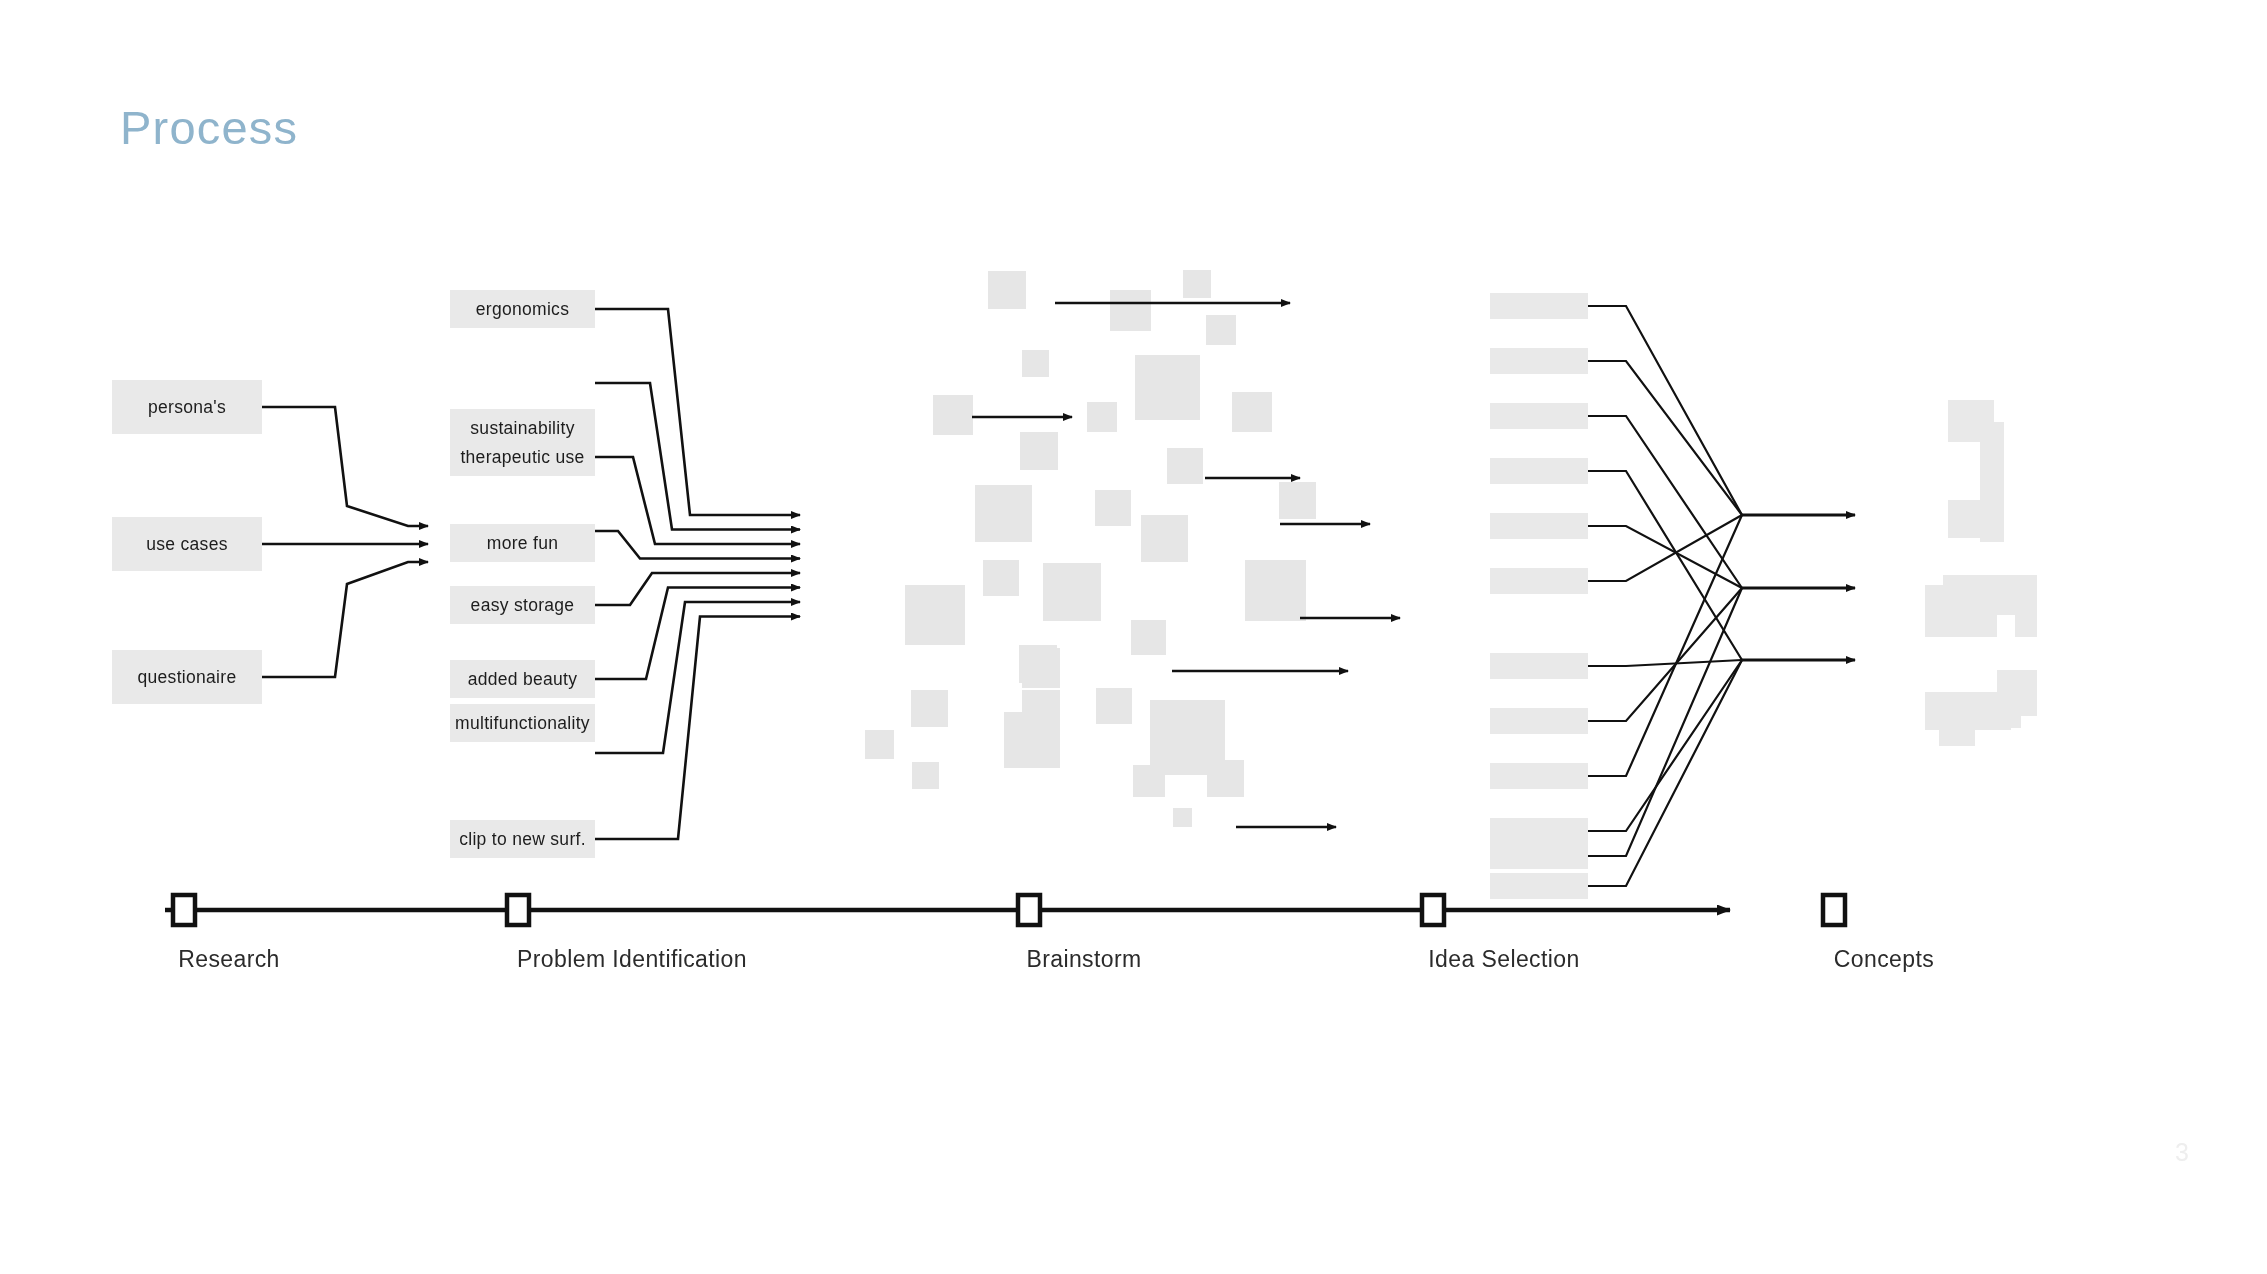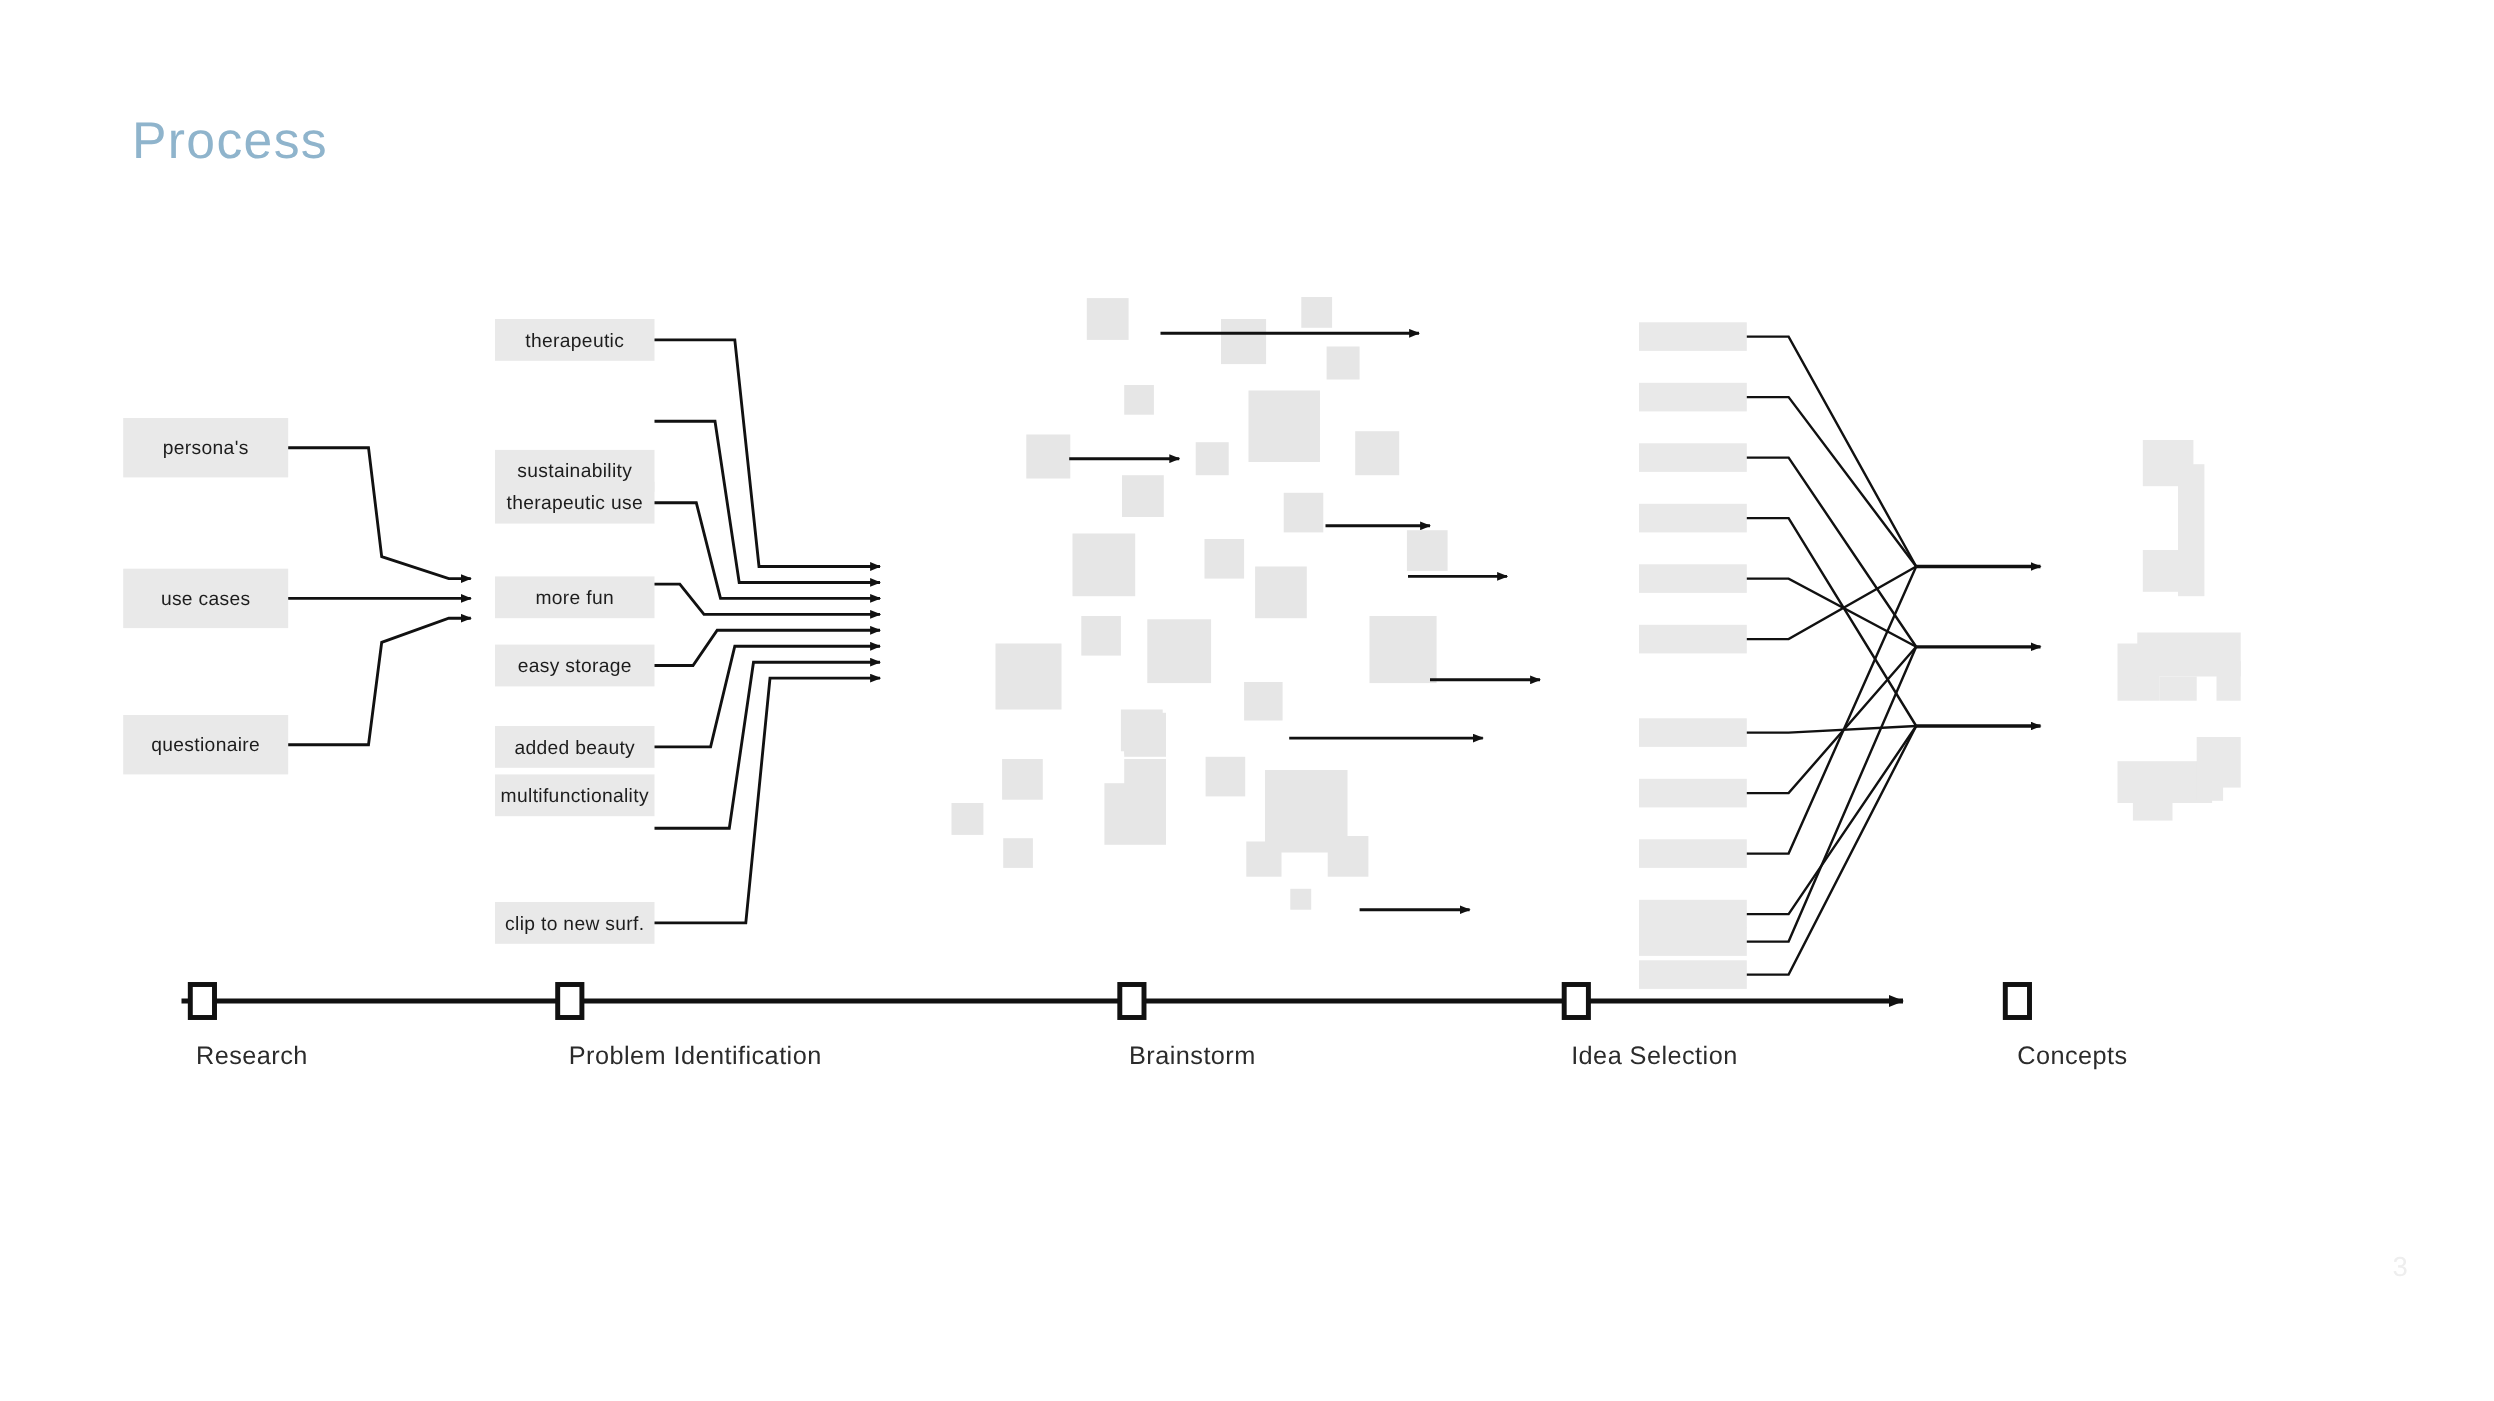--- a/index.html
+++ b/index.html
@@ -71,21 +71,21 @@
       <div class="lbl-box research-box" style="left:112px;top:380px;">
         <span>persona's</span>
       </div>
       <div class="lbl-box research-box" style="left:112px;top:517px;">
         <span>use cases</span>
       </div>
       <div class="lbl-box research-box" style="left:112px;top:650px;">
         <span>questionaire</span>
       </div>
       <div class="lbl-box problem-box" style="left:450px;top:290px;">
-        <span>therapeutic</span>
+        <span>ergonomics</span>
       </div>
       <div class="lbl-box problem-box" style="left:450px;top:364px;margin-top:45px;">
         <span>sustainability</span>
       </div>
       <div class="lbl-box problem-box" style="left:450px;top:438px;">
         <span>therapeutic use</span>
       </div>
       <div class="lbl-box problem-box" style="left:450px;top:524px;">
         <span>more fun</span>
       </div>

